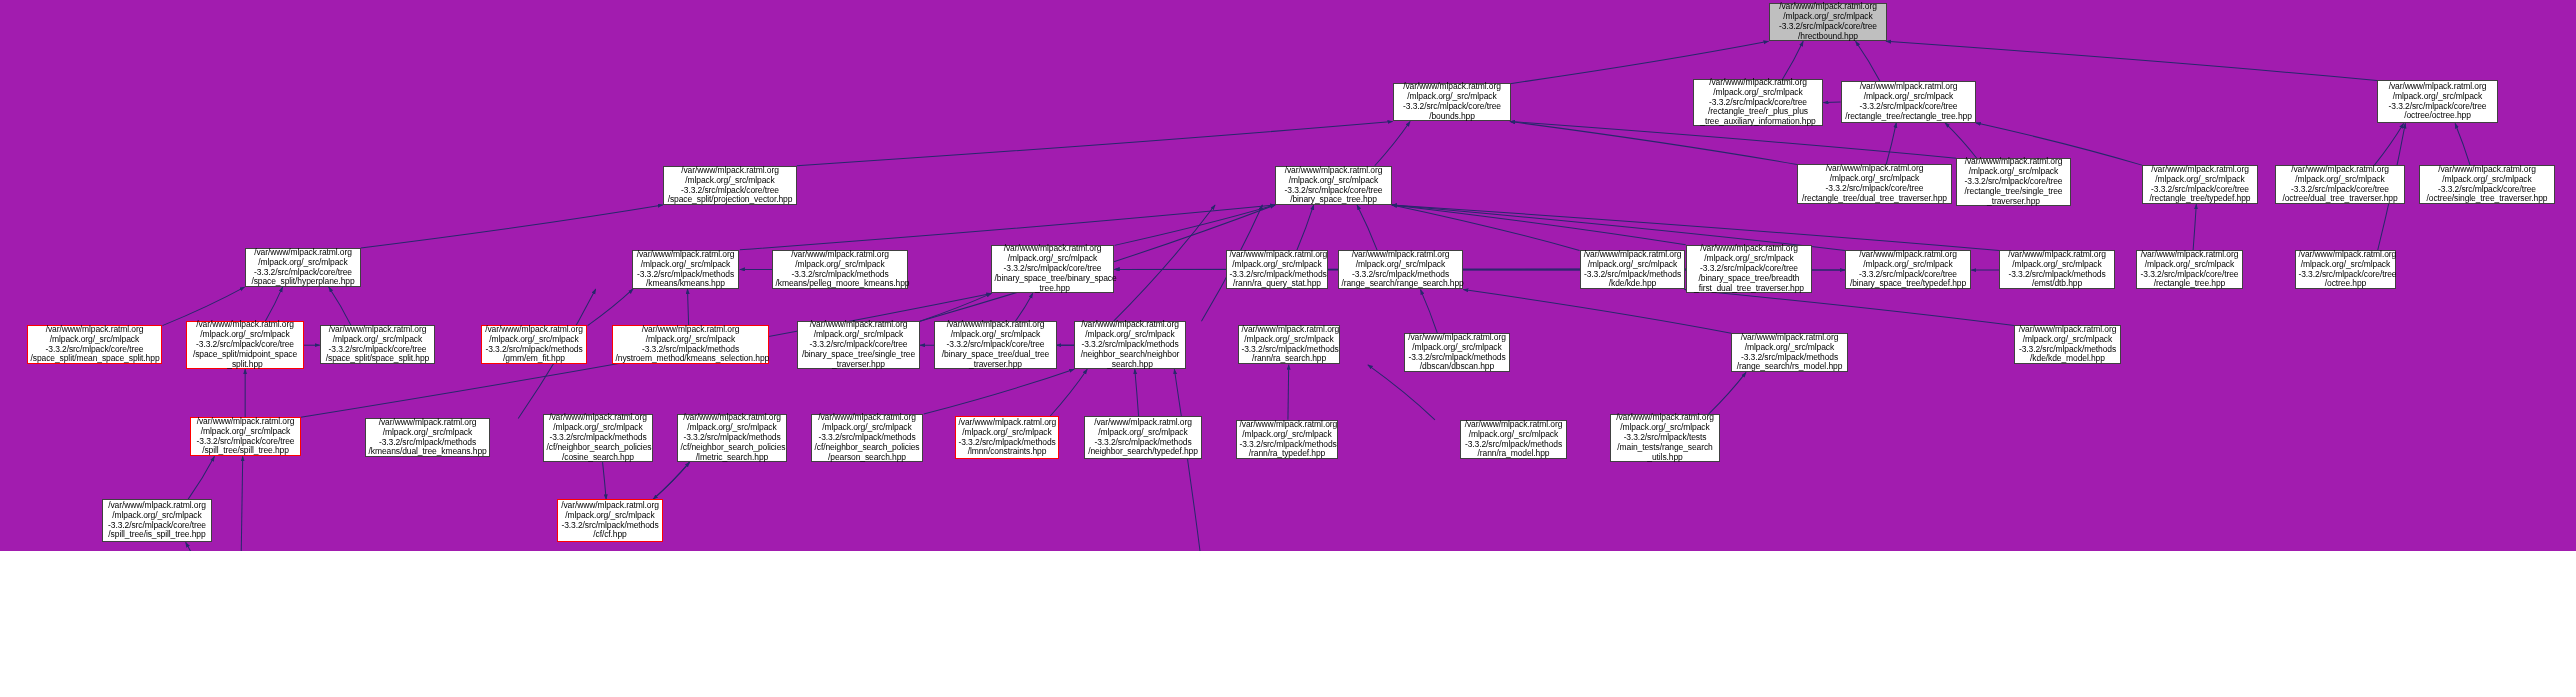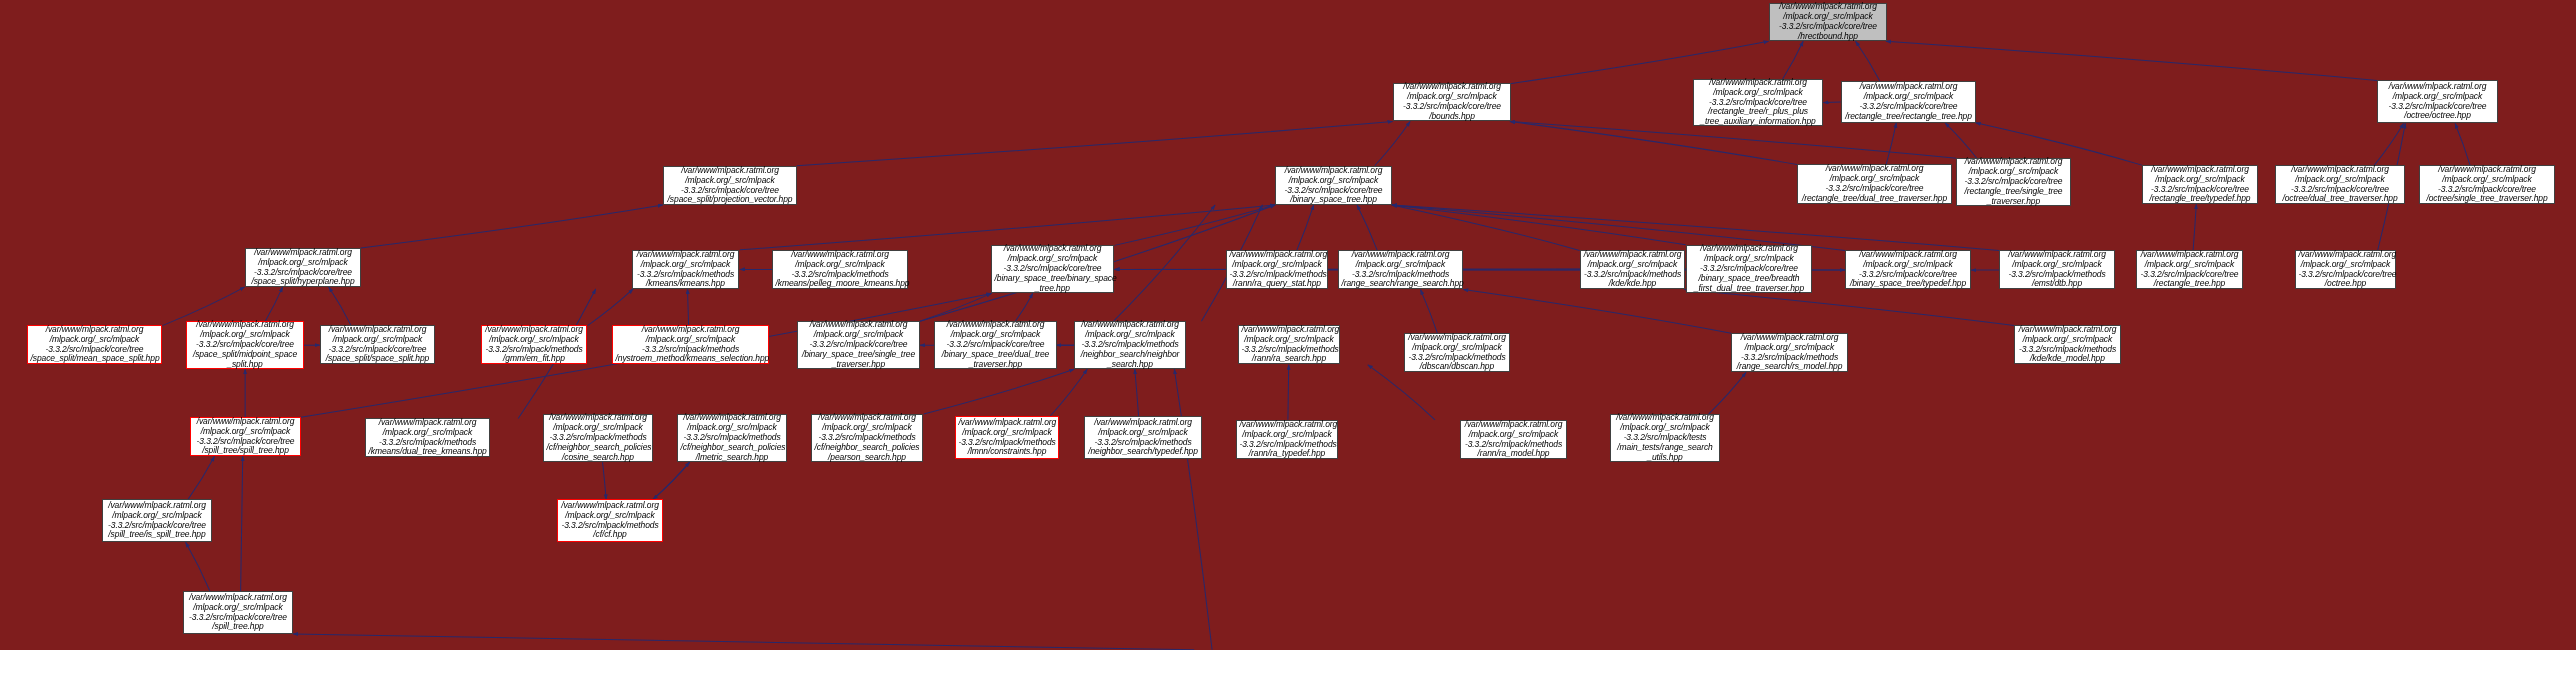--- a/index.html
+++ b/index.html
@@ -1,23 +1,22 @@
 <!DOCTYPE html>
 <html style="font-size:10px"><head>
 <meta charset="utf-8">
 <style>
   html,body{margin:0;padding:0;background:#ffffff;}
   #canvas{
     position:relative;
     width:2576px;
-    height:650px;
-    background:#7f1d1d;
+    height:551px;
+    background:#a21caf;
     font-family:"Liberation Sans","DejaVu Sans",sans-serif;
     overflow:hidden;
-    font-style:italic;
   }
   #edges{position:absolute;left:0;top:0;width:2576px;height:698px;pointer-events:none;}
   .node{
     position:absolute;
     box-sizing:border-box;
     border:0.6px solid #404040;
     background:#ffffff;
     color:#000000;
     font-size:8.5px;
     line-height:1.17;

